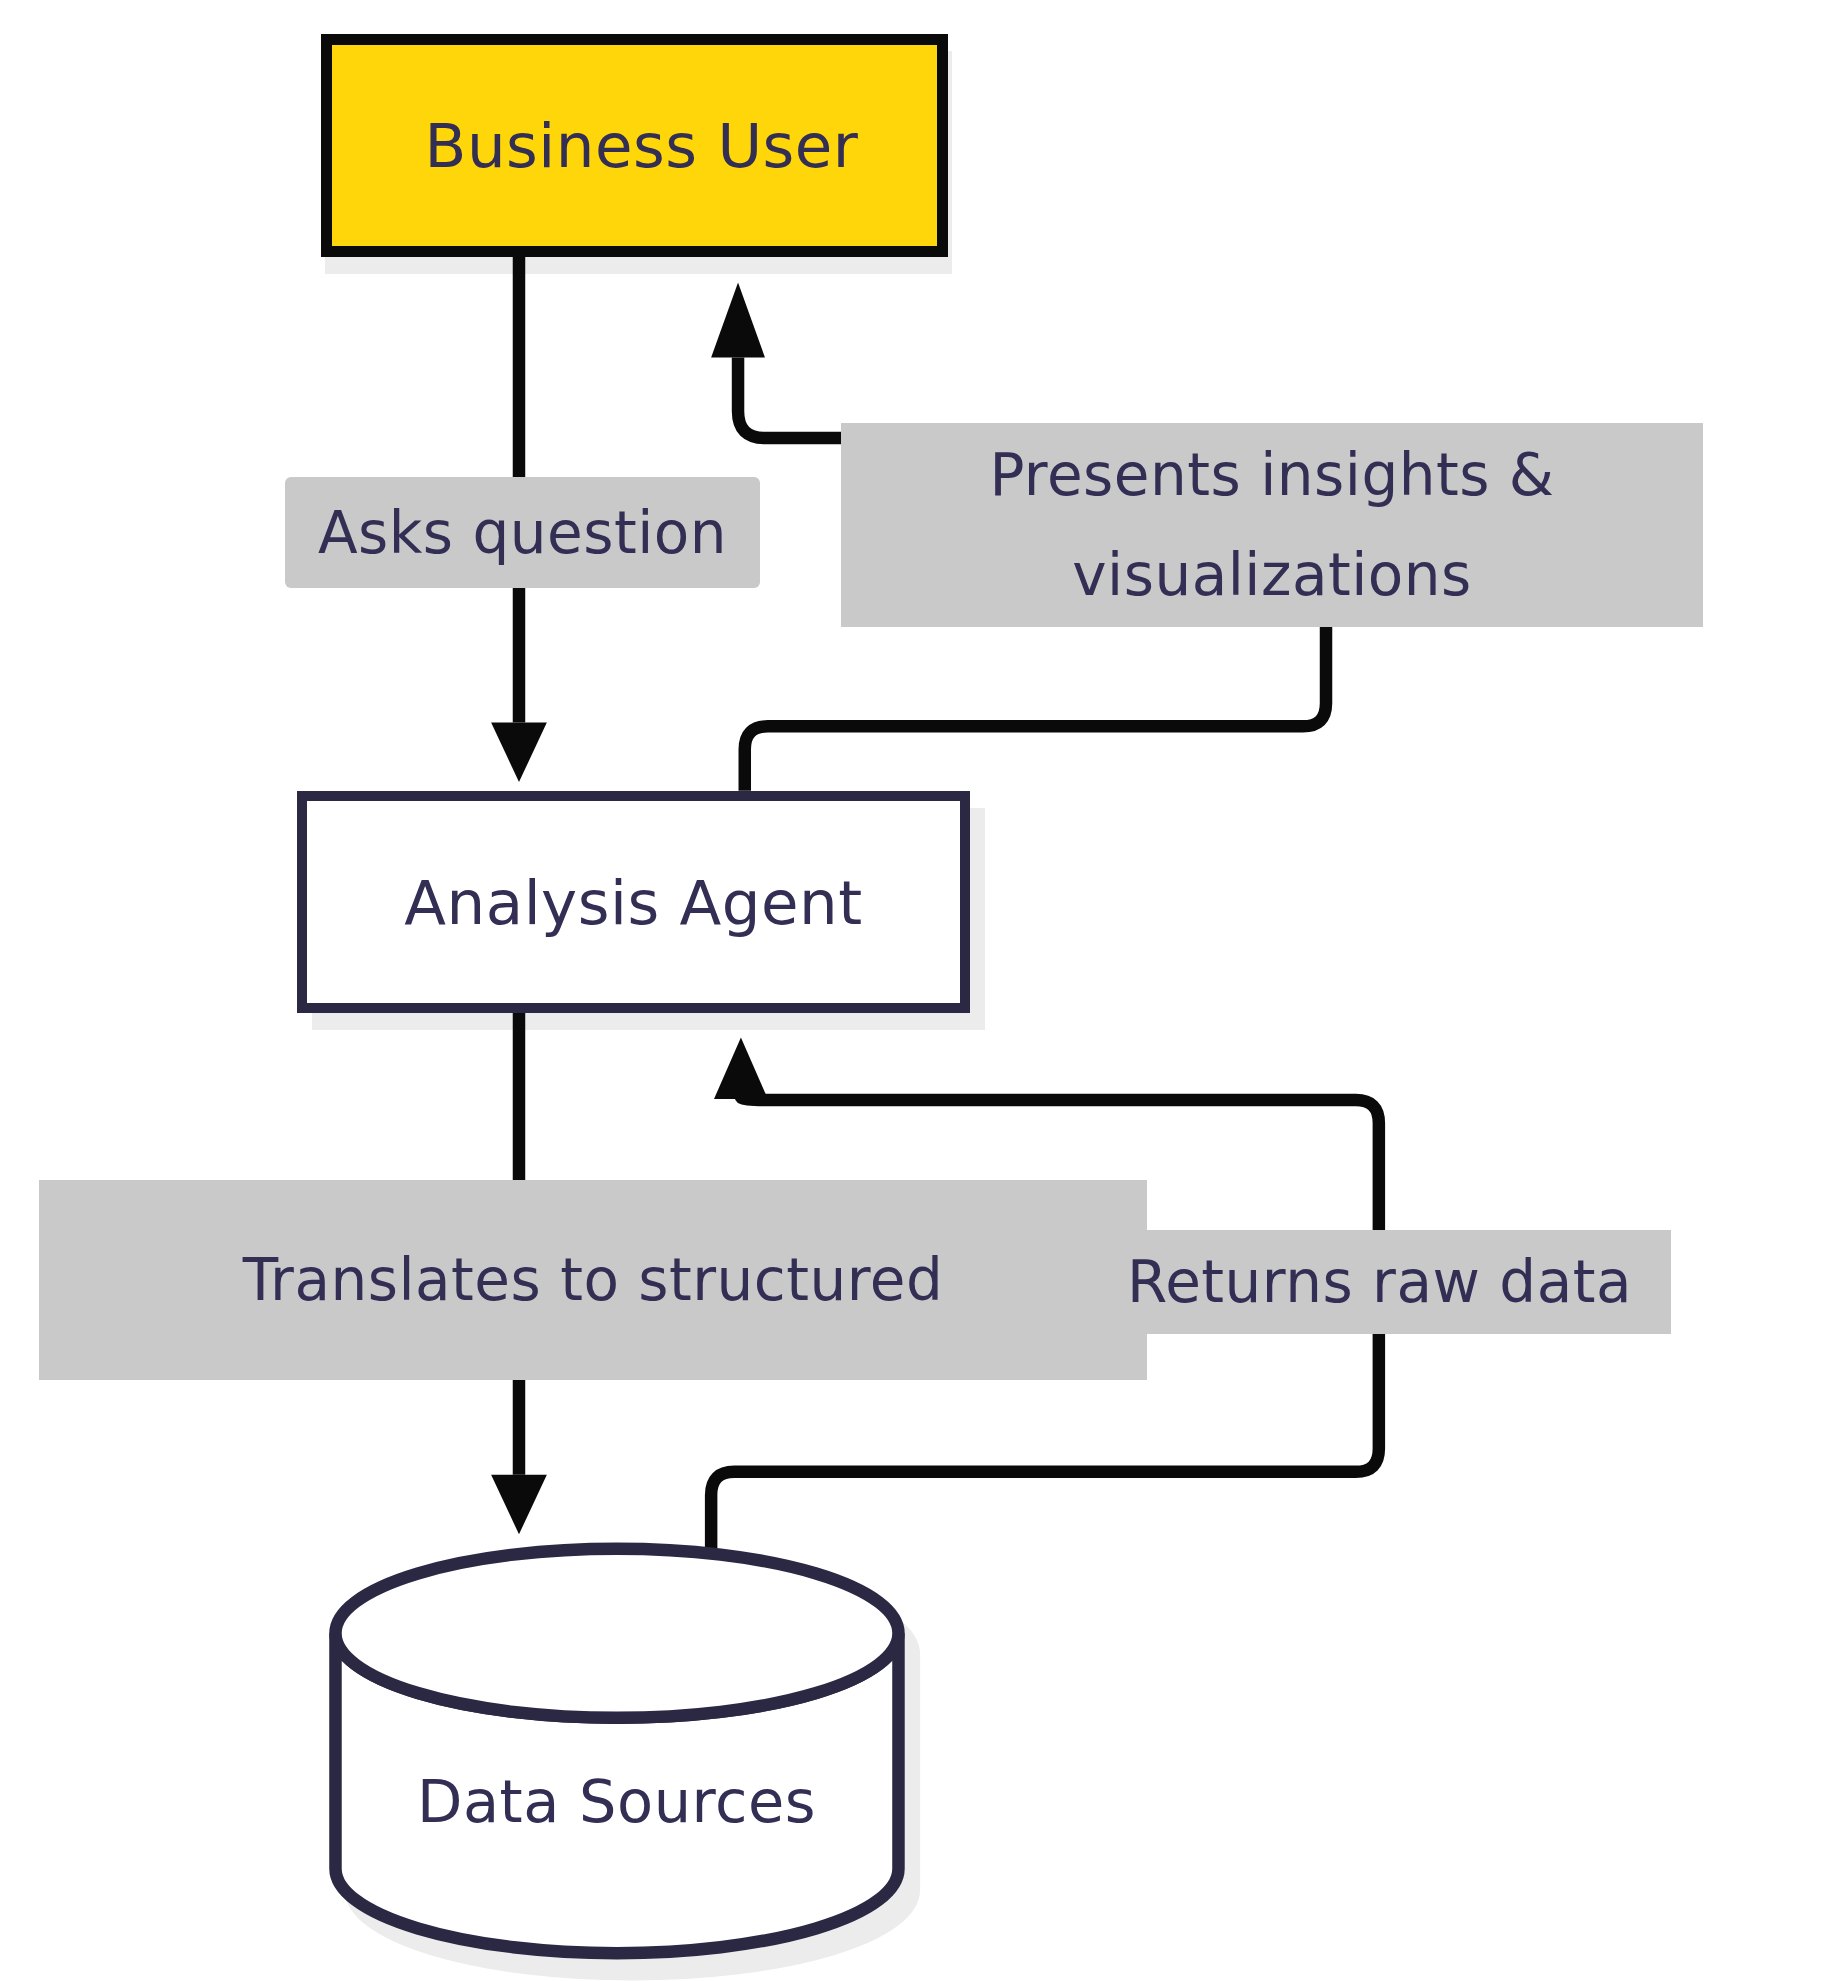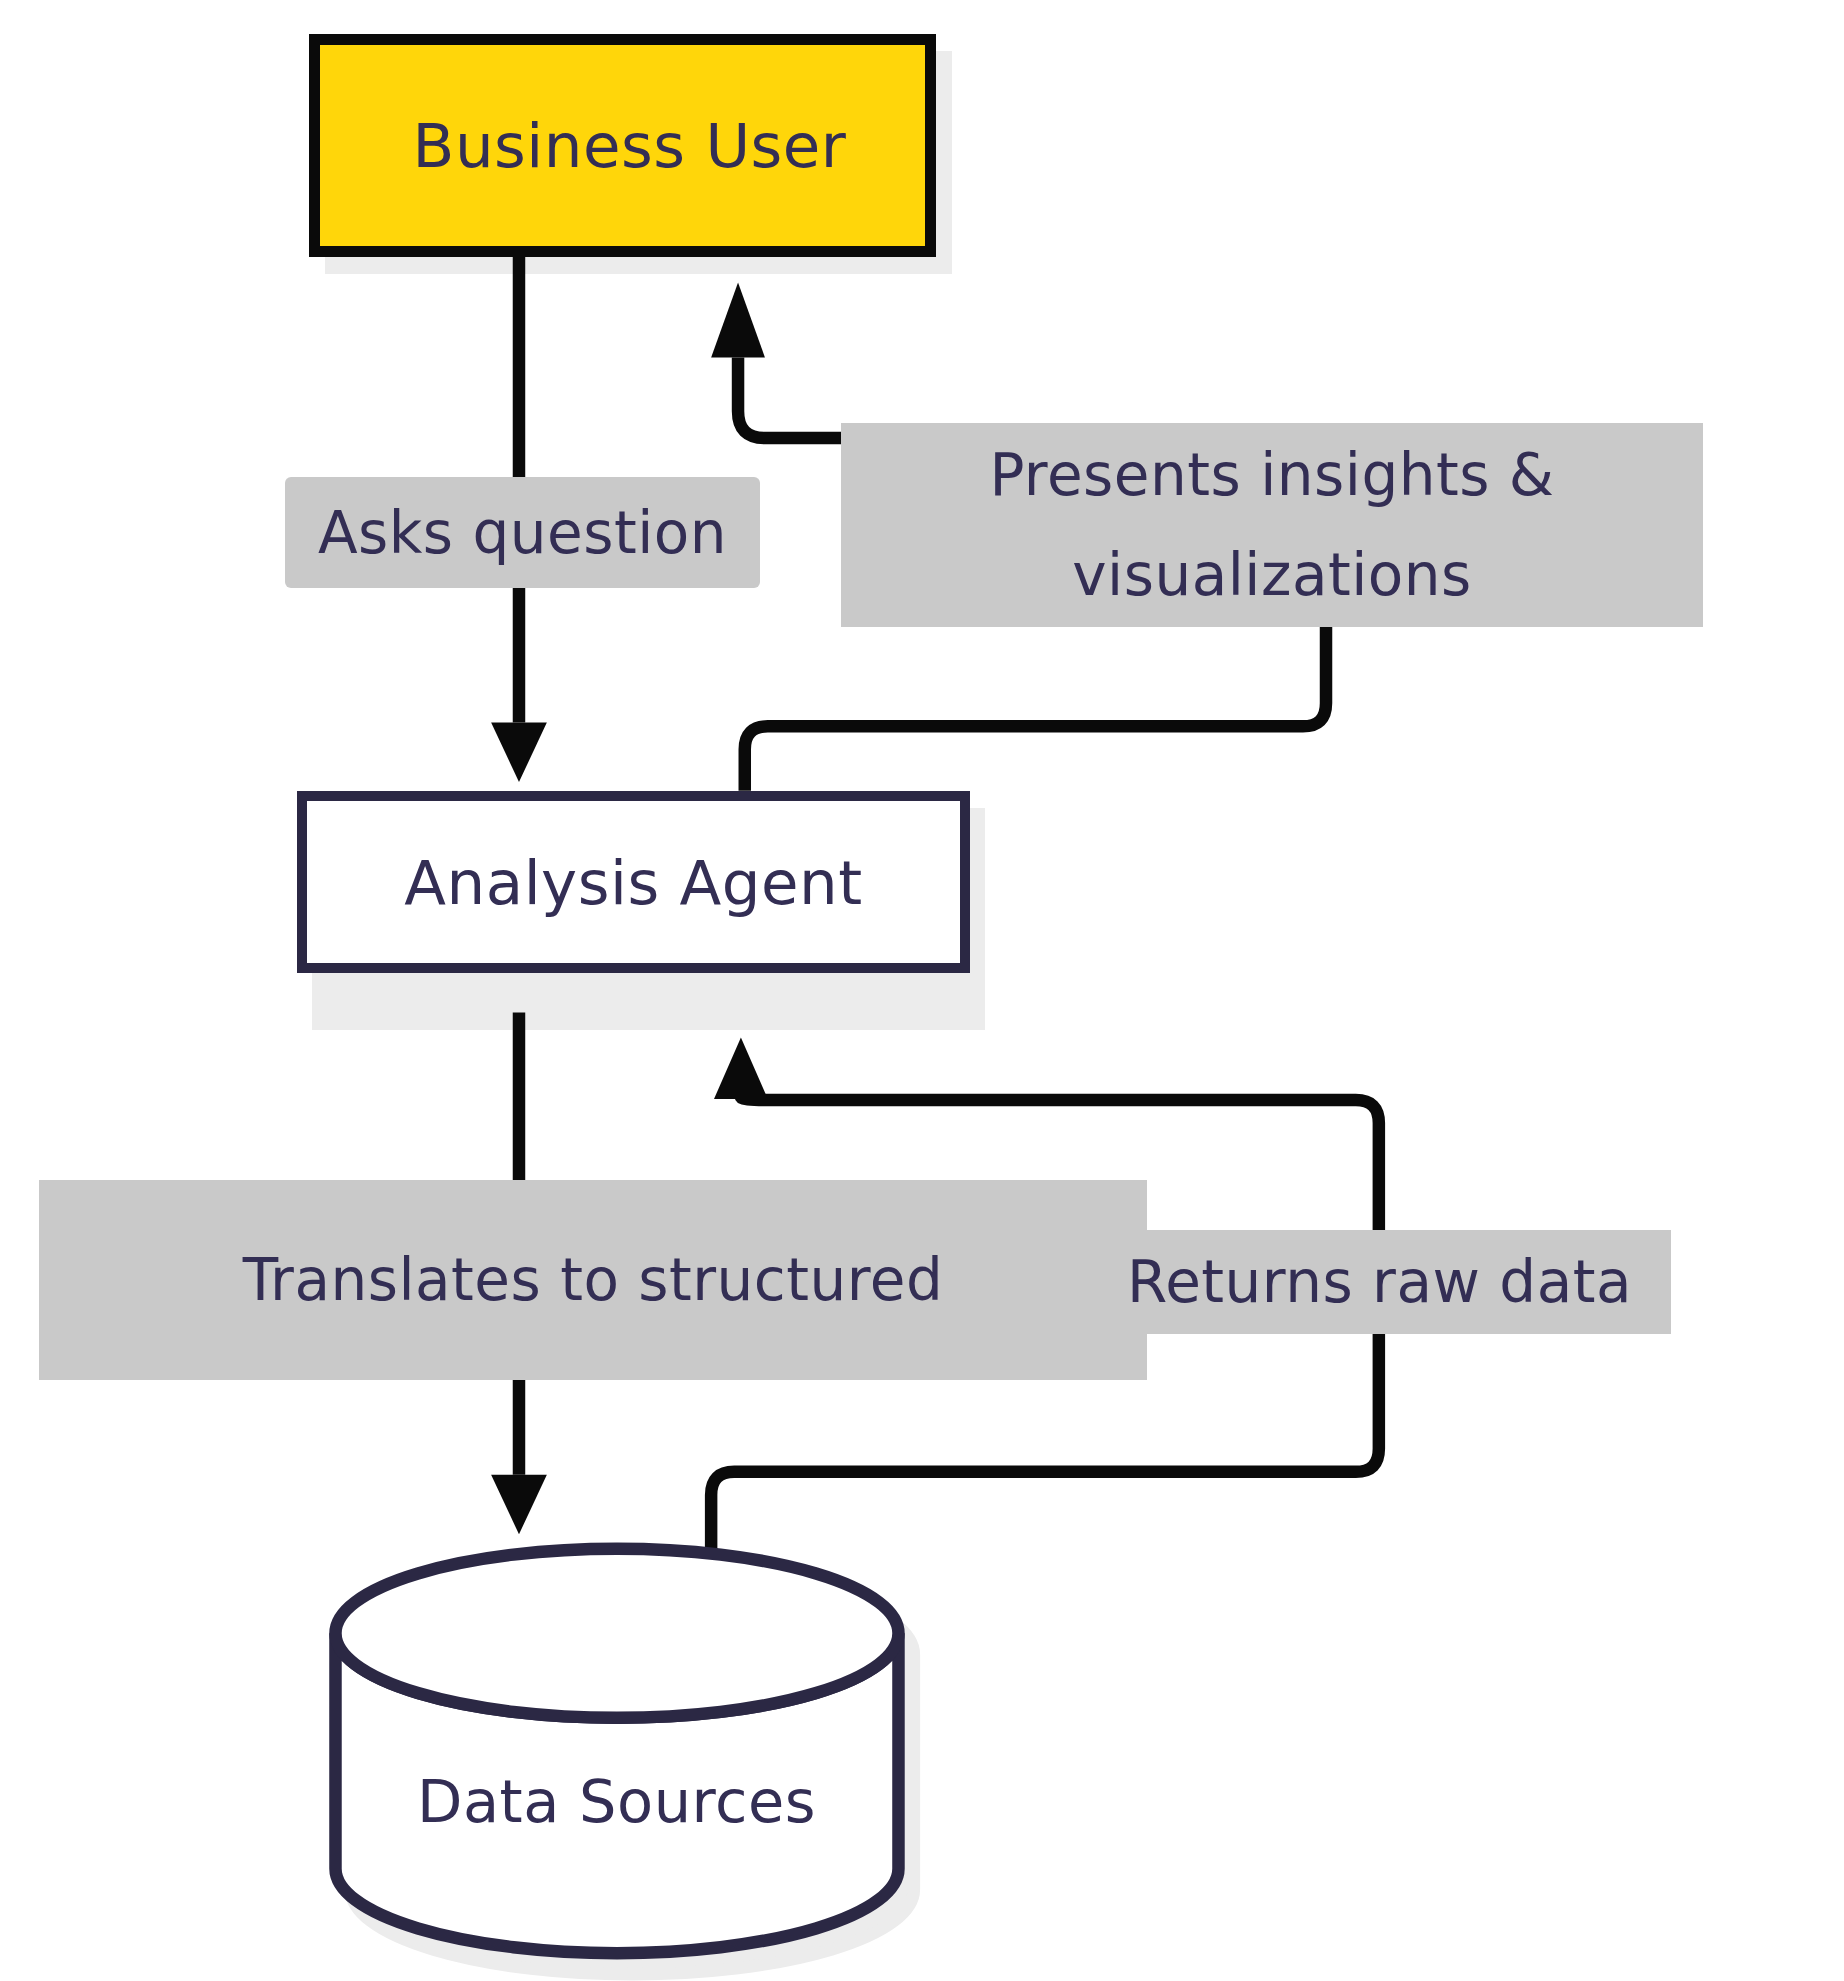--- a/index.html
+++ b/index.html
@@ -92,25 +92,25 @@
       <path d="M740,1617 L740,1556 Q740,1532 764,1532 L1411,1532 Q1435,1532 1435,1508 L1435,1169 Q1435,1145 1411,1145 L799,1145 Q771,1145 771,1142" fill="none" stroke="#0A0A0A" stroke-width="13"></path>
       <polygon points="771,1080 743,1144 799,1144" fill="#0A0A0A"></polygon>
     </g>
 
     <g>
       <path d="M349,1700 V1945 A293,88 0 0 0 935,1945 V1700 A293,88 0 0 1 349,1700 Z" fill="#ffffff" stroke="#2B2844" stroke-width="13"></path>
       <ellipse cx="642" cy="1700" rx="293" ry="88" fill="#ffffff" stroke="#2B2844" stroke-width="13"></ellipse>
     </g>
   </svg>
 
-  <div class="node business" style="left:309px;top:34px;width:627px;height:223px;padding-left:14px;">
+  <div class="node business" style="left:321px;top:34px;width:627px;height:223px;padding-left:14px;">
     <span>Business User</span>
   </div>
 
-  <div class="node agent" style="left:297px;top:791px;width:673px;height:182px;">
+  <div class="node agent" style="left:297px;top:791px;width:673px;height:222px;">
     <span>Analysis Agent</span>
   </div>
 
   <div class="cyl-text" style="left:335px;top:1748px;width:563px;height:106px;">Data Sources</div>
 
   <div class="edge-label" style="left:285px;top:477px;width:475px;height:111px;border-radius:6px;">
     <span>Asks question</span>
   </div>
 
   <div class="edge-label" style="left:841px;top:423px;width:862px;height:204px;">

